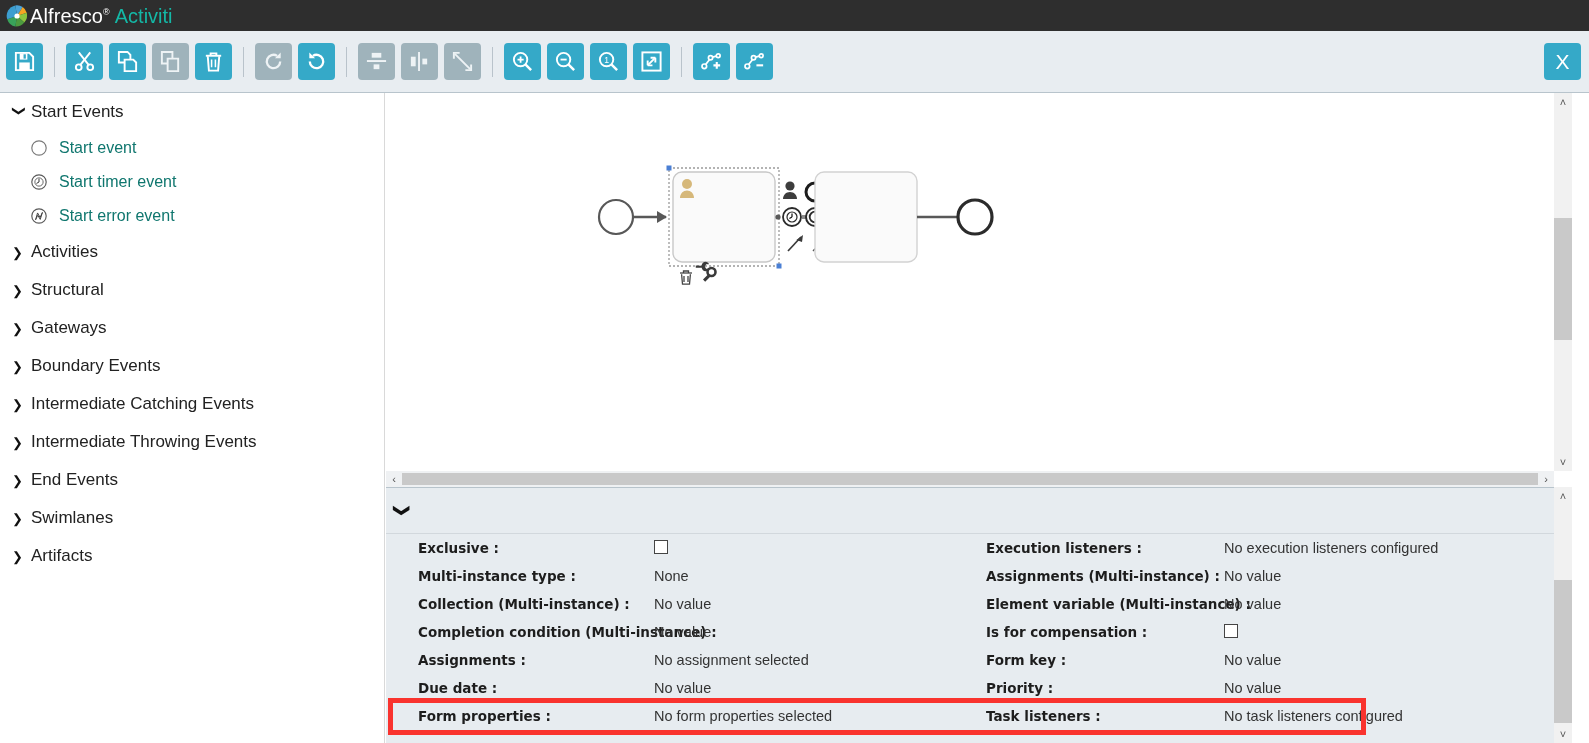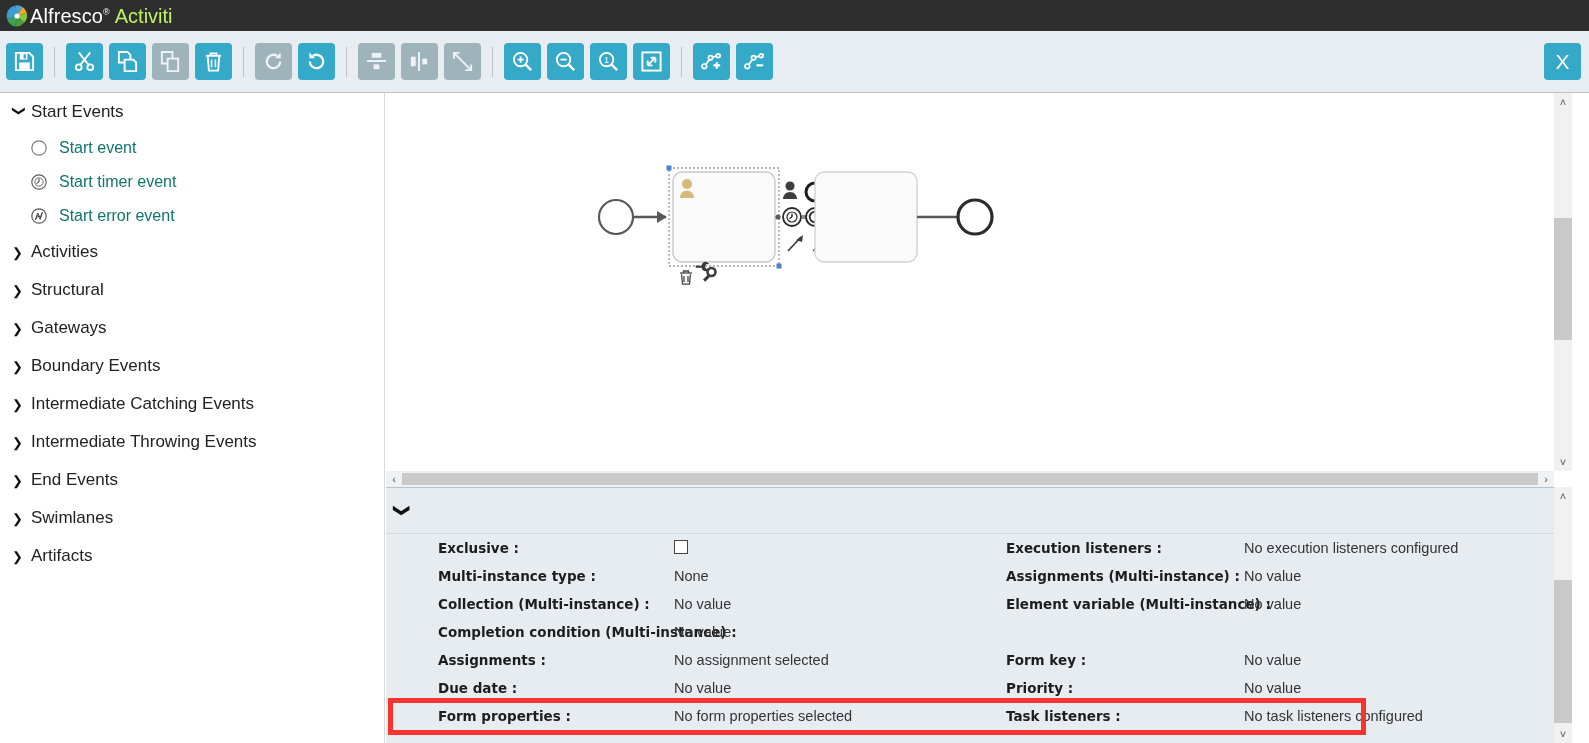--- a/index.html
+++ b/index.html
@@ -17,21 +17,21 @@
     background: #2e2e2e;
     display: flex; align-items: center;
   }
   .logo-wrap { display: flex; align-items: center; padding-left: 4px; }
   .logo-mark { width: 26px; height: 26px; flex: 0 0 26px; }
   .brand-text {
     font-size: 20px; color: #ffffff; 
     letter-spacing: .1px; font-weight: 400; line-height: 1;
   }
   .brand-reg { font-size: 9px; vertical-align: super; }
-  .brand-second { color: #bef264; margin-left: 5px; font-size: 20px; line-height: 1; }
+  .brand-second { color: #14b8a6; margin-left: 5px; font-size: 20px; line-height: 1; }
 
   
   .toolbar {
     position: absolute; left: 0; top: 31px; width: 1589px; height: 62px;
     background: #e8edf1;
     border-bottom: 1px solid #b8c4cc;
     display: flex; align-items: center; padding: 0 0 0 3px;
   }
   .tb-btn {
     width: 37px; height: 37px; border-radius: 4px;
@@ -102,21 +102,21 @@
     display: flex; align-items: center; height: 46px; padding-left: 10px;
     font-size: 25px; font-weight: bold; color: #1b1b1b;
     border-bottom: 1px solid #d2d8dd; cursor: pointer;
     font-family: "DejaVu Sans", sans-serif;
   }
   .props-title .caret { font-size: 16px; margin-right: 9px; color: #111; font-family:"Liberation Sans",sans-serif;}
   .props-grid {
     position: relative; height: 208px; overflow: hidden;
   }
   .prop-row {
-    display: flex; height: 28px; align-items: center; padding-left: 20px;
+    display: flex; height: 28px; align-items: center;
   }
   .prop-cell { display: flex; align-items: center; height: 28px; }
   .pc-label {
     width: 268px; padding-left: 32px; font-weight: bold; font-size: 13.5px;
     color: #1d1d1d; font-family: "DejaVu Sans", sans-serif; white-space: nowrap;
   }
   .pc-value {
     width: 300px; font-size: 14.5px; color: #333;
     font-family: "Liberation Sans", sans-serif; white-space: nowrap;
   }
@@ -551,20 +551,26 @@
           <span class="pc-label wide">Element variable (Multi-instance) :</span>
           <span class="pc-value">No value</span>
         </div>
       </div>
 
       <div class="prop-row">
         <div class="prop-cell">
           <span class="pc-label">Completion condition (Multi-instance) :</span>
           <span class="pc-value">No value</span>
         </div>
+        <div class="prop-cell">
+          <span class="pc-label wide">Is for compensation :</span>
+          <span class="pc-value">
+            <span class="chk"></span>
+          </span>
+        </div>
       </div>
 
       <div class="prop-row">
         <div class="prop-cell">
           <span class="pc-label">Assignments :</span>
           <span class="pc-value">No assignment selected</span>
         </div>
         <div class="prop-cell">
           <span class="pc-label wide">Form key :</span>
           <span class="pc-value">No value</span>

